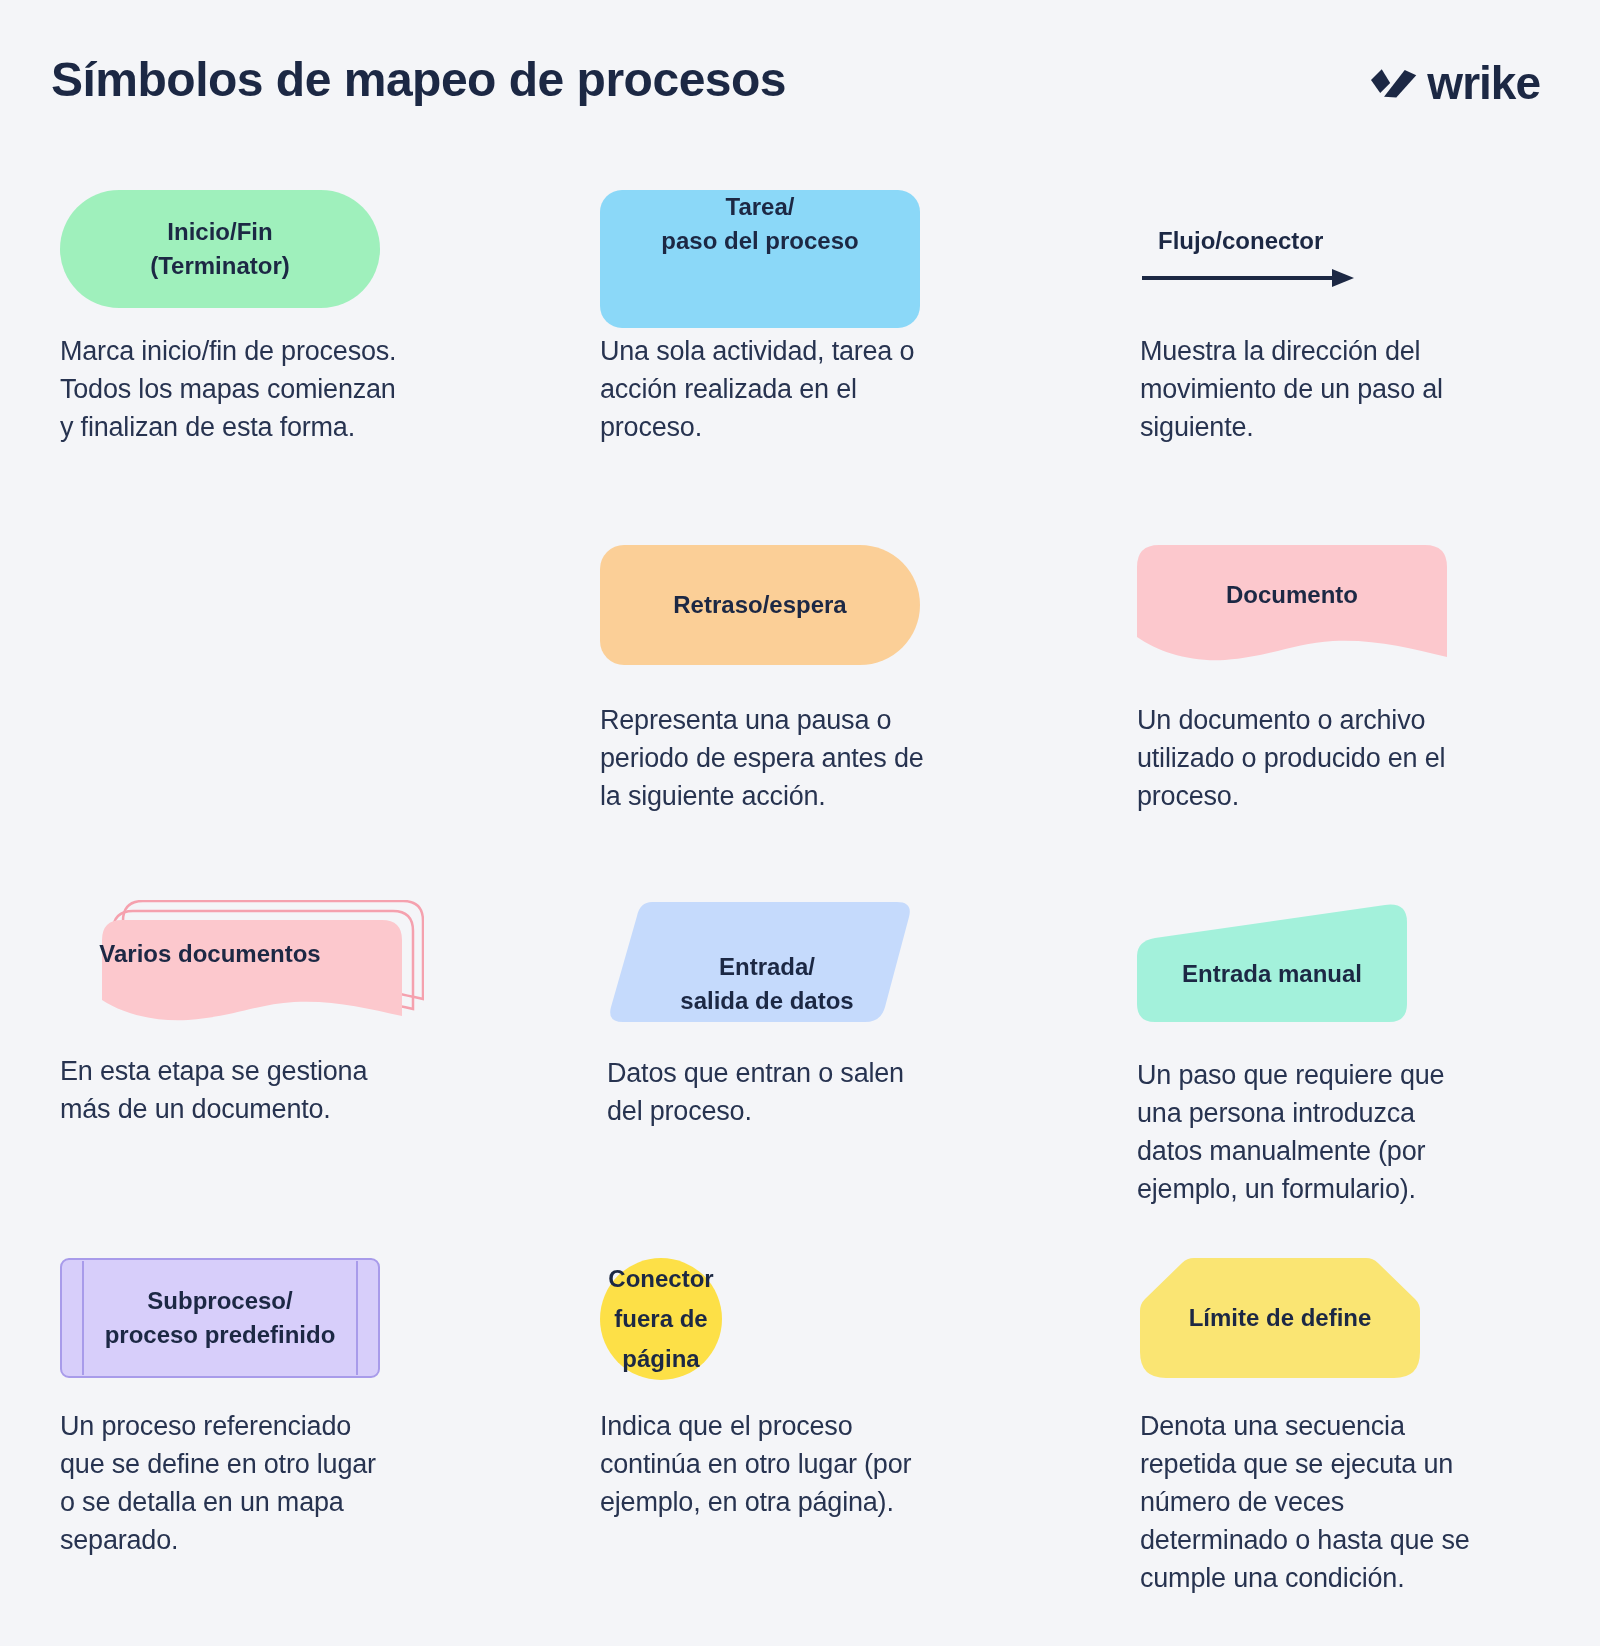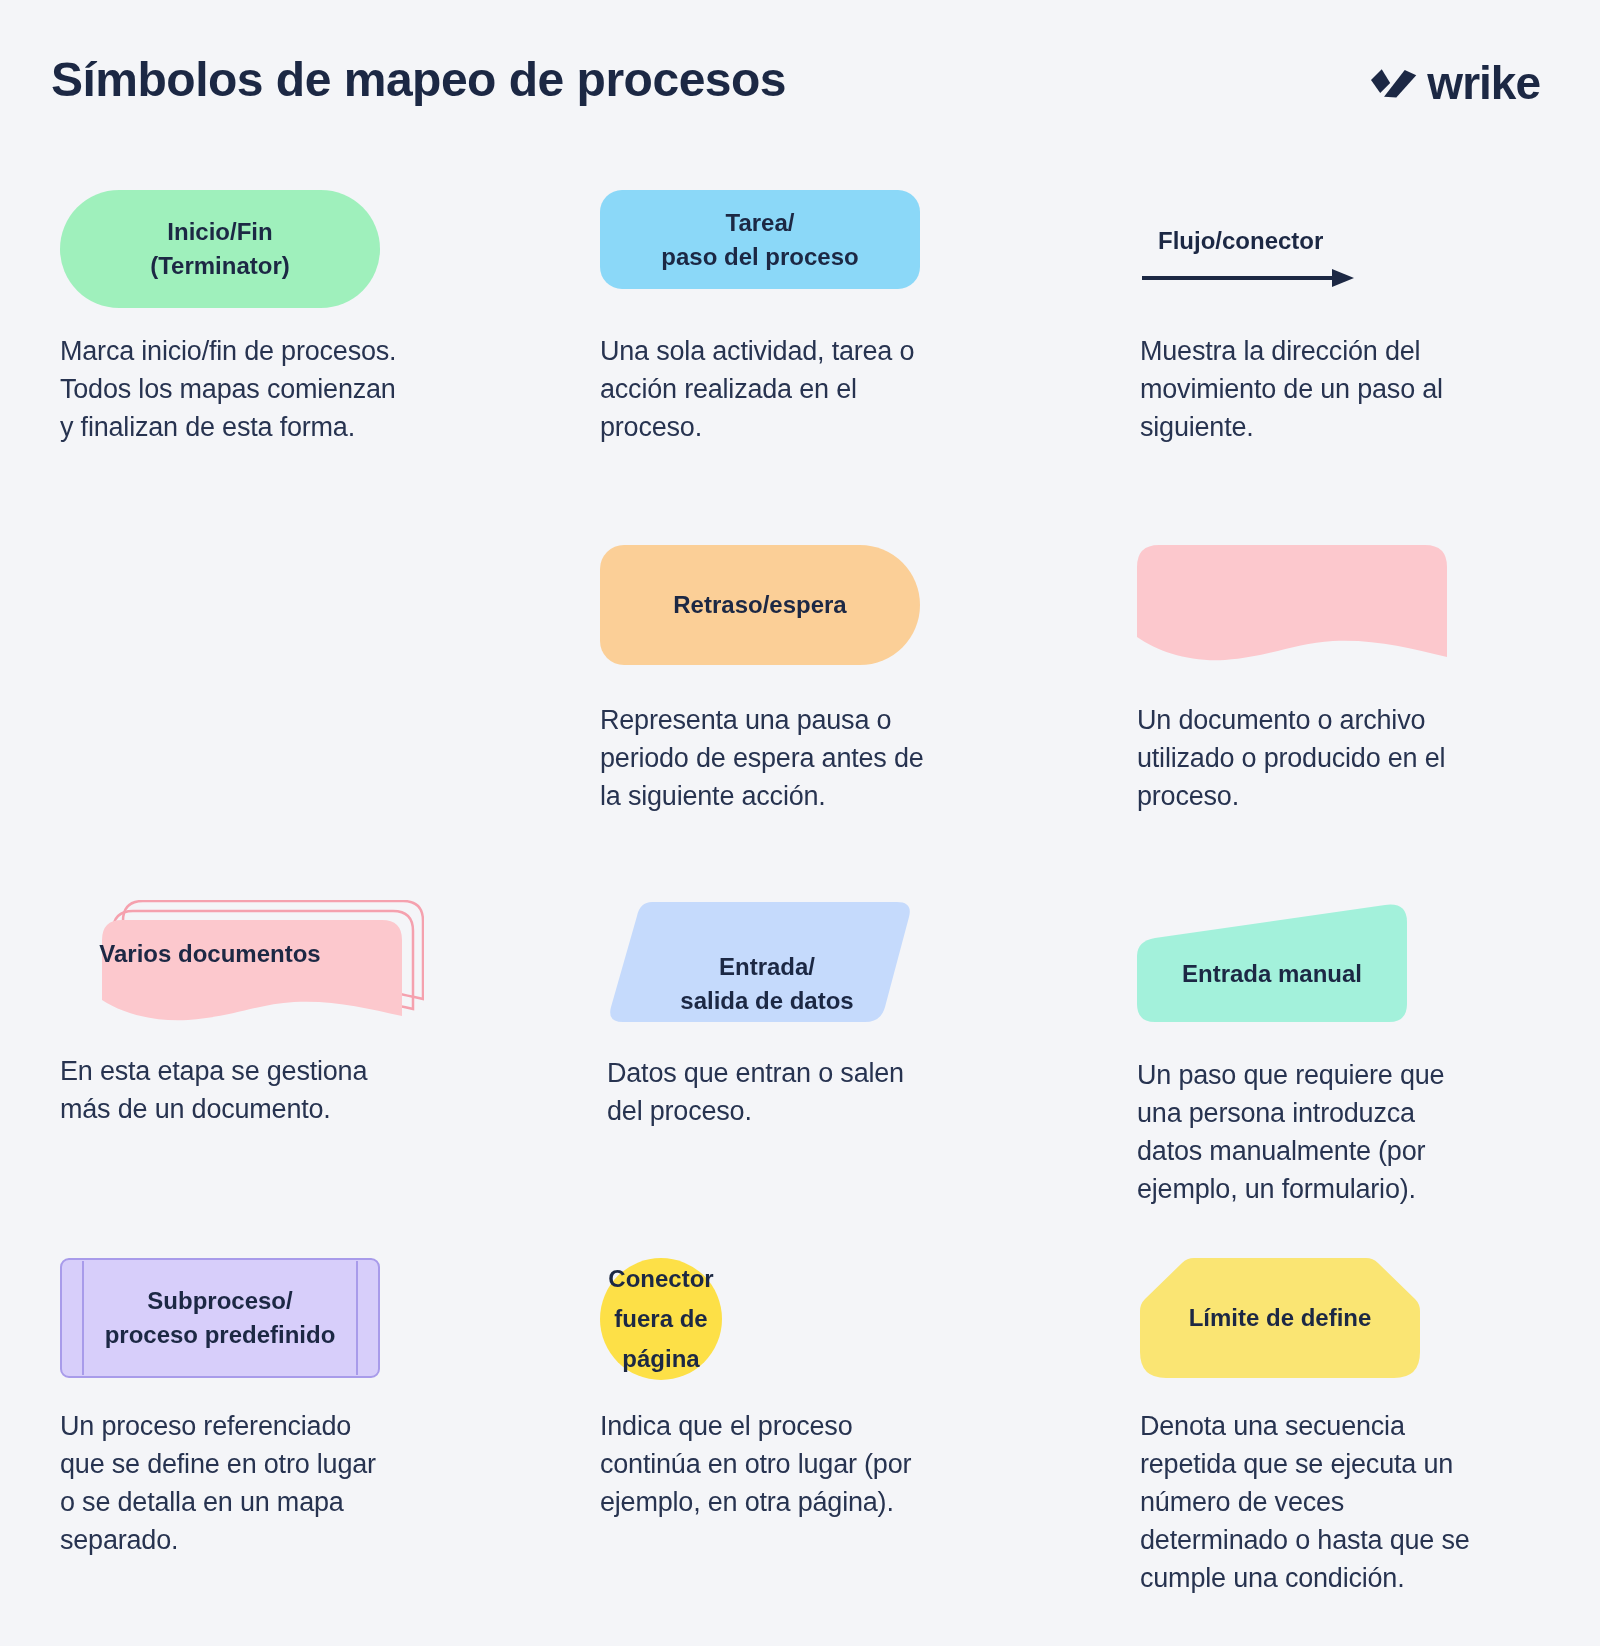--- a/index.html
+++ b/index.html
@@ -25,22 +25,22 @@
     white-space:pre-line;letter-spacing:-0.2px;width:460px;
   }
   .row1 .desc{top:142px;}
   .row2 .desc{top:156px;}
   .row3 .desc{top:152px;}
   .row4 .desc{top:149px;}
 
   
   .terminator-shape{width:320px;height:118px;background:#9FF0BC;border-radius:59px;
     display:flex;align-items:center;justify-content:center;}
-  .task-shape{width:320px;height:99px;background:#8BD8F8;border-radius:22px;
-    display:flex;align-items:center;justify-content:center;}
+  .task-shape{width:320px;height:138px;background:#8BD8F8;border-radius:22px;
+    display:flex;align-items:flex-start;justify-content:center;}
   .flow-wrap{padding-top:34px;}
   .flow-label{margin-left:18px;text-align:left;}
   .flow-arrow{display:block;margin-top:8px;}
 
   
   .svg-shape{position:relative;display:block;}
   .overlay-label{position:absolute;display:flex;align-items:center;justify-content:center;}
   .decision-label{inset:0;}
   .delay-shape{width:320px;height:120px;background:#FBCF97;border-radius:24px 60px 60px 24px;
     display:flex;align-items:center;justify-content:center;}
@@ -118,20 +118,21 @@
     <p class="desc">Representa una pausa o
 periodo de espera antes de
 la siguiente acción.</p>
   </div>
 
   <div class="cell row2" style="left:1137px;top:545px;">
     <div class="sym" style="width:310px;height:120px;">
       <svg class="svg-shape" width="310" height="120" viewBox="0 0 310 120">
         <path d="M22,0 H288 Q310,0 310,22 L310,112 C272,103 238,94 196,96 C158,98 132,112 88,115 C52,117 22,107 0,92 L0,22 Q0,0 22,0 Z" fill="#FCC8CD"></path>
       </svg>
+      <div class="overlay-label sym-label document-label">Documento</div>
     </div>
     <p class="desc" style="width:420px;">Un documento o archivo
 utilizado o producido en el
 proceso.</p>
   </div>
 
   <div class="cell row3" style="left:60px;top:900px;">
     <div class="sym" style="width:322px;height:126px;padding-left:42px;">
       <svg class="svg-shape" width="322" height="126" viewBox="0 0 322 126">
         <g fill="none" stroke="#F5A1AE" stroke-width="2.5">

